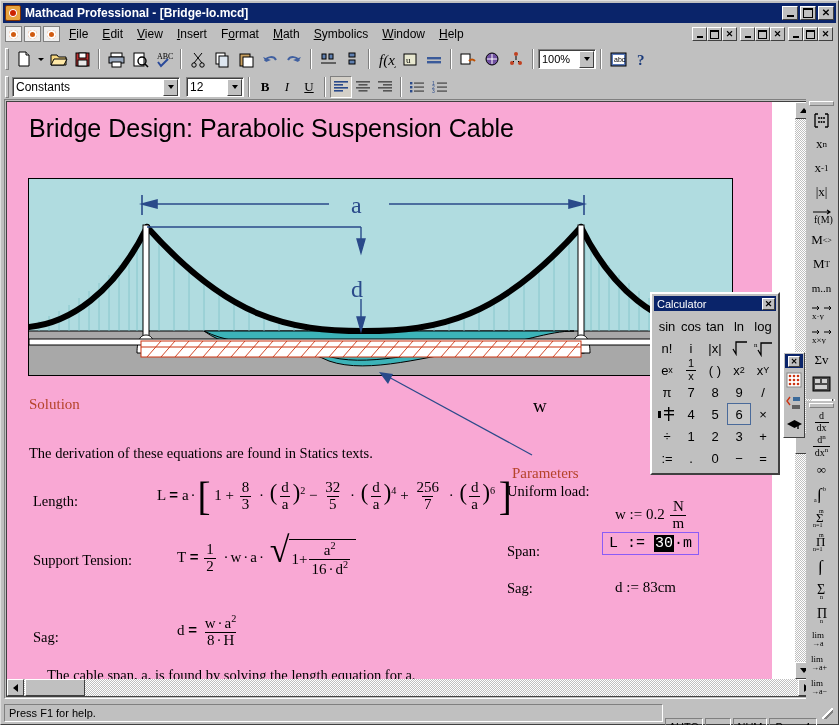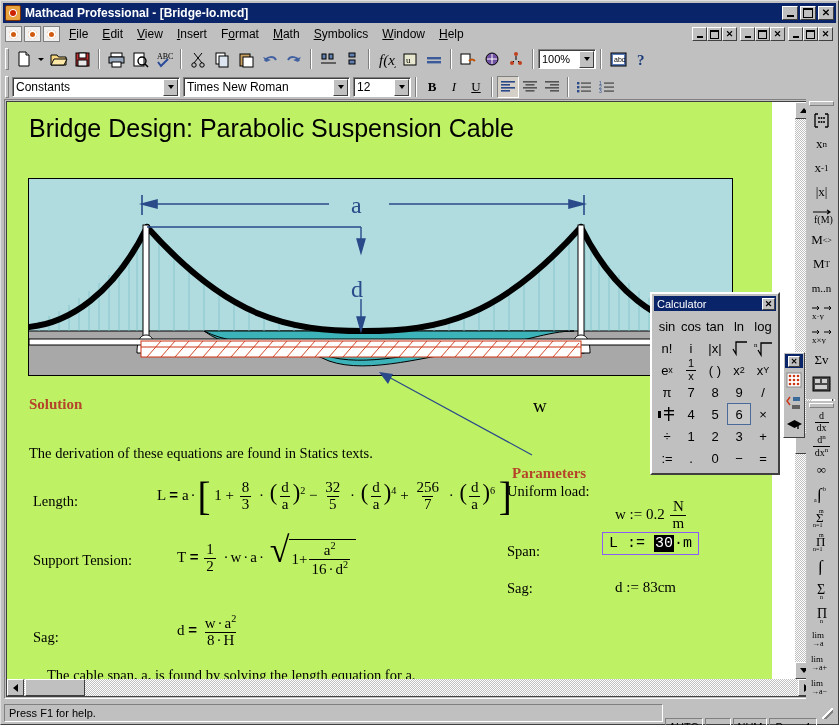--- a/index.html
+++ b/index.html
@@ -126,27 +126,27 @@
                border-left:5px solid #000;}
   .hthumb{position:absolute;left:18px;top:0;width:60px;height:17px;background:#c0c0c0;
           border-top:1px solid #fff;border-left:1px solid #fff;
           border-right:1px solid #404040;border-bottom:1px solid #404040;}
   .vthumb{position:absolute;left:0;top:330px;width:17px;height:22px;background:#c0c0c0;
           border-top:1px solid #fff;border-left:1px solid #fff;
           border-right:1px solid #404040;border-bottom:1px solid #404040;}
   .corner{position:absolute;right:0;bottom:0;width:17px;height:17px;background:#c0c0c0;}
 
   
-  .docbody{position:absolute;left:0;top:0;width:765px;height:583px;background:#bef264;
+  .docbody{position:absolute;left:0;top:0;width:765px;height:583px;background:#f9a8d4;
            font-family:"Liberation Serif",serif;color:#000;padding-left:29px;}
   .h1{position:absolute;left:22px;top:12px;font-size:25px;
       font-family:"Liberation Sans",sans-serif;letter-spacing:0px;white-space:nowrap;}
   .intro{position:absolute;left:24px;top:49px;font-size:14.5px;white-space:nowrap;
          font-family:"Liberation Serif",serif;}
-  .sec-head{position:absolute;font-weight:bold;color:#b5432a;font-size:15px;
+  .sec-head{position:absolute;font-weight:normal;color:#b5432a;font-size:15px;
             font-family:"Liberation Serif",serif;}
   .body-t{position:absolute;font-size:14.5px;font-family:"Liberation Serif",serif;white-space:nowrap;}
   .eq{position:absolute;font-family:"Liberation Serif",serif;font-size:15px;color:#000;}
 
   
   .frac{display:inline-flex;flex-direction:column;align-items:center;vertical-align:middle;
         margin:0 2px;line-height:1.05;}
   .frac .num{padding:0 2px;}
   .frac .den{padding:0 2px;border-top:1px solid #000;}
   .sup{font-size:0.68em;vertical-align:super;}
@@ -423,24 +423,20 @@
     </div>
   </div>
 
   <div class="formatbar">
     <div class="tb-grip"></div>
     <div class="combo" style="width:168px">
       <span class="ctxt">Constants</span>
       <span class="ddarrow"></span>
     </div>
     <div style="width:3px"></div>
-    <div class="combo" style="width:167px">
-      <span class="ctxt">Times New Roman</span>
-      <span class="ddarrow"></span>
-    </div>
     <div style="width:3px"></div>
     <div class="combo" style="width:58px">
       <span class="ctxt">12</span>
       <span class="ddarrow"></span>
     </div>
     <div class="tsep"></div>
     <div class="fbtn" style="font-weight:bold">B</div>
     <div class="fbtn" style="font-style:italic">I</div>
     <div class="fbtn" style="text-decoration:underline">U</div>
     <div class="tsep"></div>

